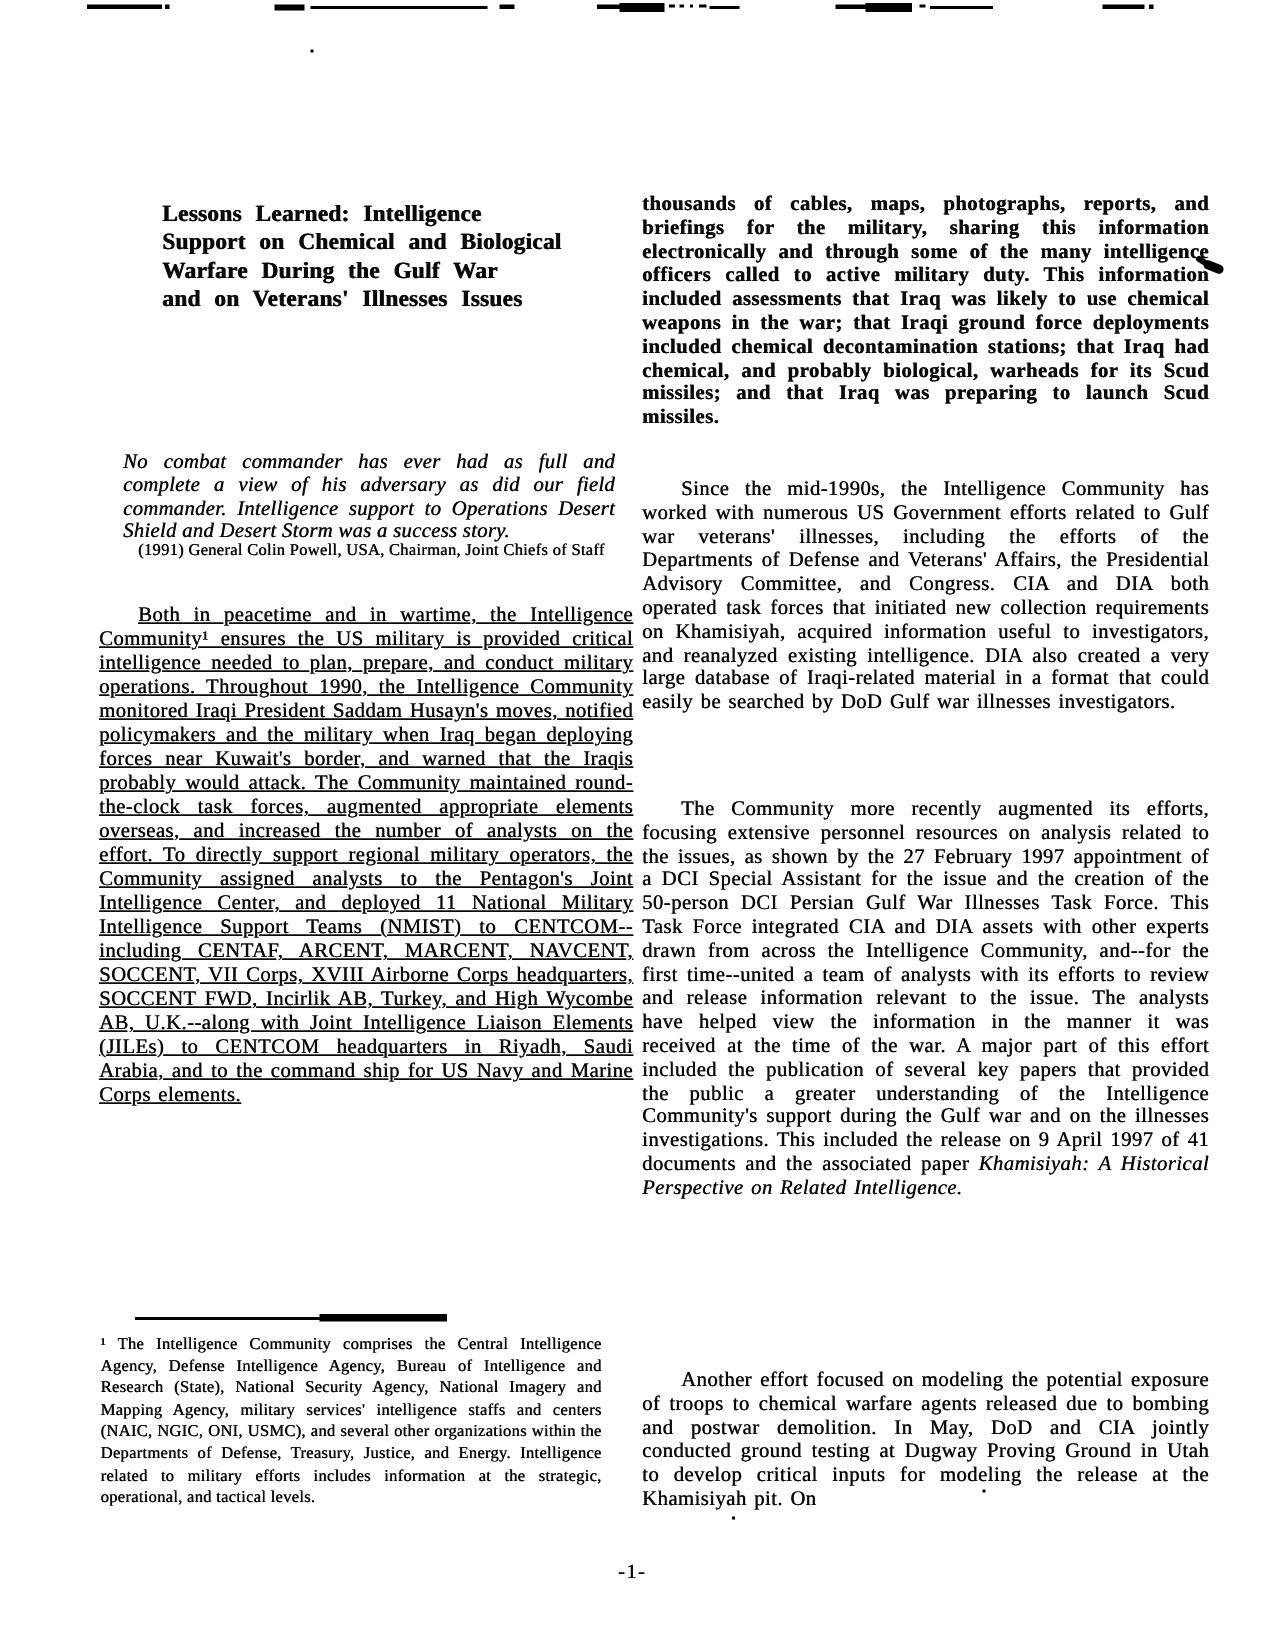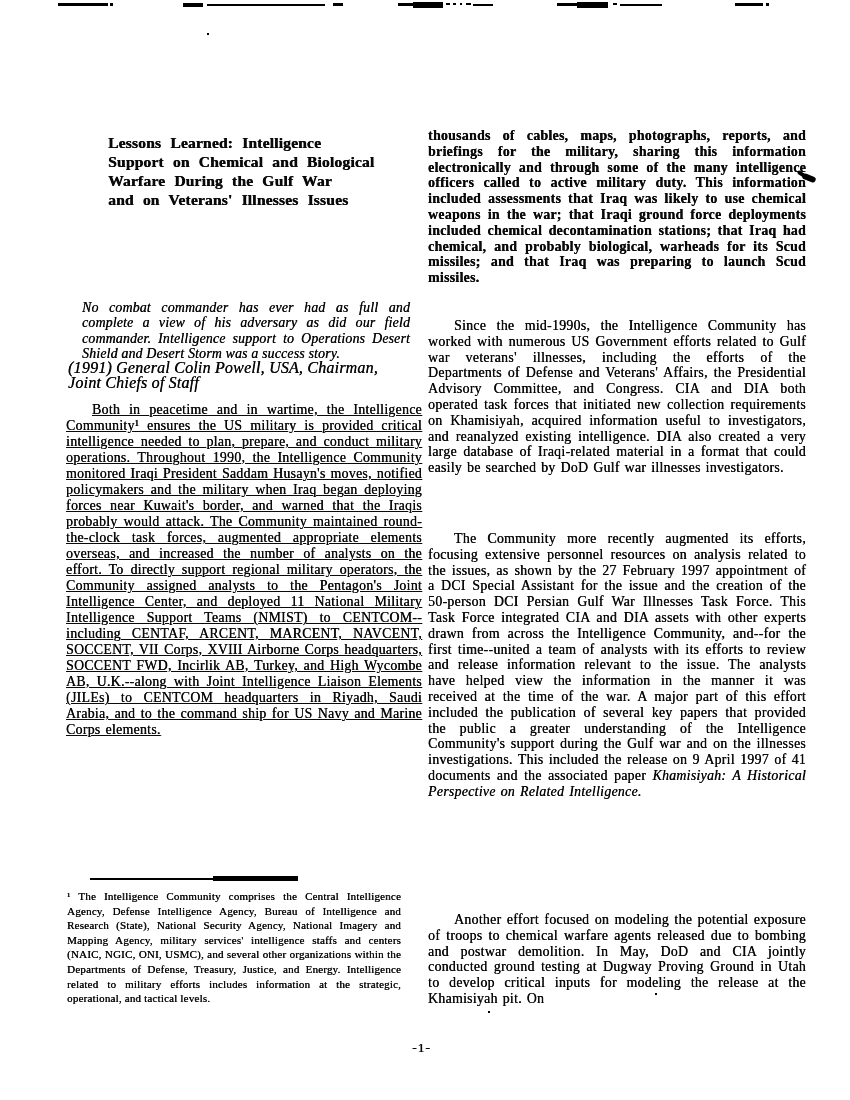--- a/index.html
+++ b/index.html
@@ -17,22 +17,22 @@
   }
   .section-heading{
     left:82px;top:230px;width:330px;font-size:14.5px;font-weight:bold;
     text-align:left;letter-spacing:0.2px;text-shadow:0.5px 0 0 currentColor;
   }
   .quote{
     left:82px;top:268px;width:328px;font-style:italic;
     font-size:13.8px;line-height:15.4px;letter-spacing:0.2px;margin-top:32px;
   }
   .attribution{
-    left:68px;top:360px;width:328px;font-style:italic;text-align:left;
-    font-size:16px;line-height:15.4px;letter-spacing:0.2px;
+    left:92px;top:360px;width:328px;text-align:left;
+    font-size:11px;line-height:15.4px;letter-spacing:0.2px;
   }
   .body-left{left:66px;width:356px;font-size:13.8px;line-height:16px;letter-spacing:0.3px;word-spacing:1.2px;text-decoration:underline;}
   .body-right{left:428px;width:378px;font-size:13.8px;line-height:15.8px;letter-spacing:0.3px;word-spacing:1.2px;}
   .indent{text-indent:26px;}
   .p-left-1{top:402px;}
   .p-left-2{top:815px;}
   .p-right-1{top:128px;font-weight:bold;}
   .p-right-2{top:318px;font-family:Liberation Serif, serif;}
   .p-right-3{top:531px;}
   .p-right-4{top:912px;}

